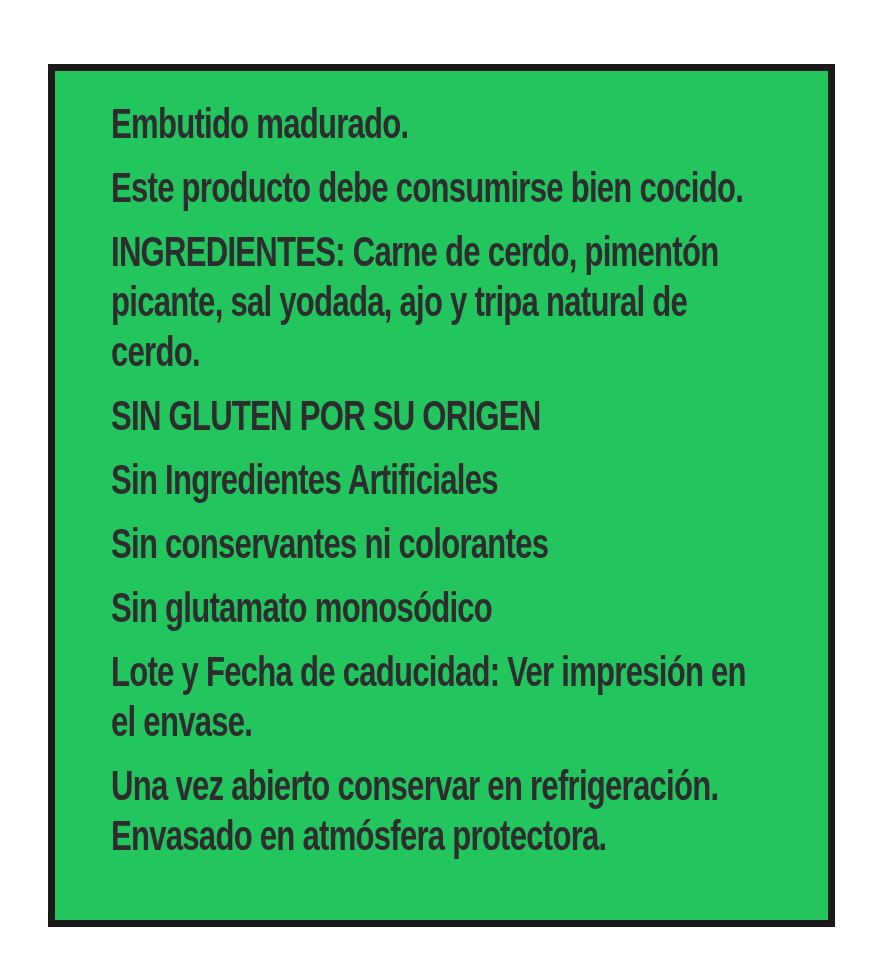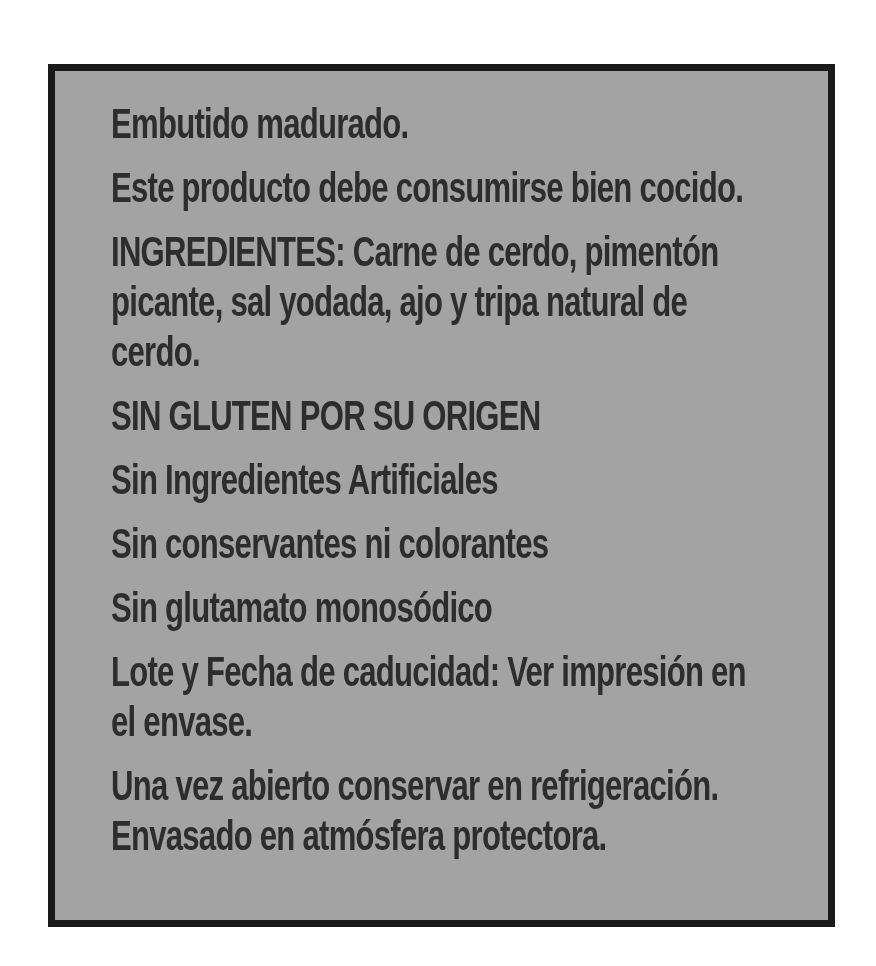--- a/index.html
+++ b/index.html
@@ -16,21 +16,21 @@
     overflow: hidden;
   }
   .label-box {
     position: absolute;
     left: 48px;
     top: 64px;
     width: 787px;
     height: 863px;
     box-sizing: border-box;
     border: 7px solid #1a1a1a;
-    background: #a3a3a3;
+    background: #22c55e;
     padding: 28px 0 0 56px;
     overflow: hidden;
   }
   .label-box p {
     margin: 0 0 14px 0;
     width: 960px;               
     font-size: 42px;
     line-height: 50px;
     font-weight: 700;
     letter-spacing: -1px;

